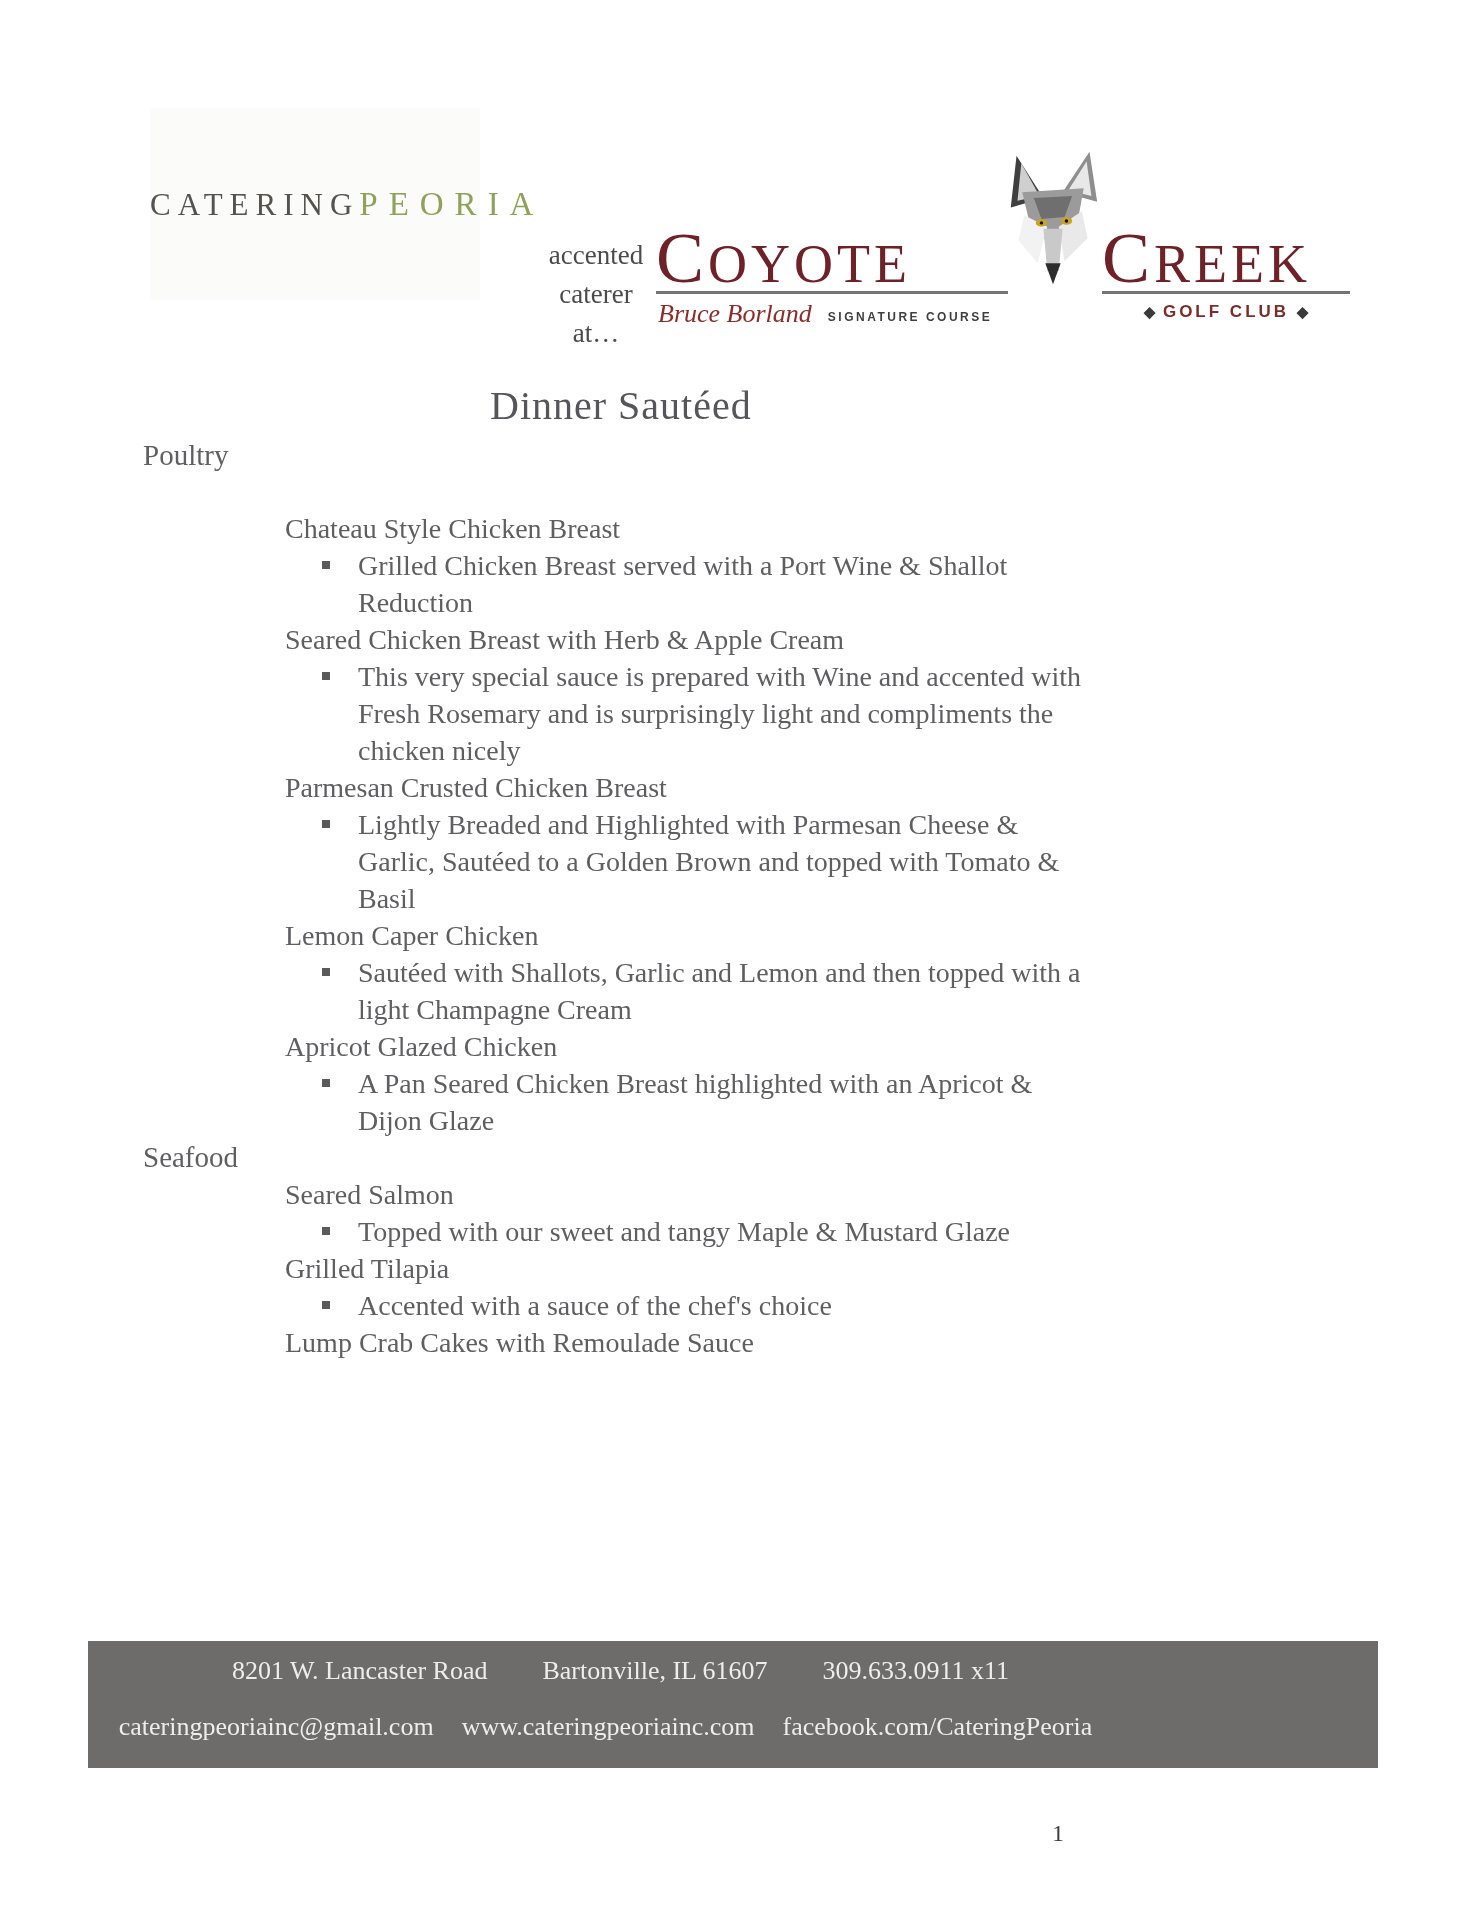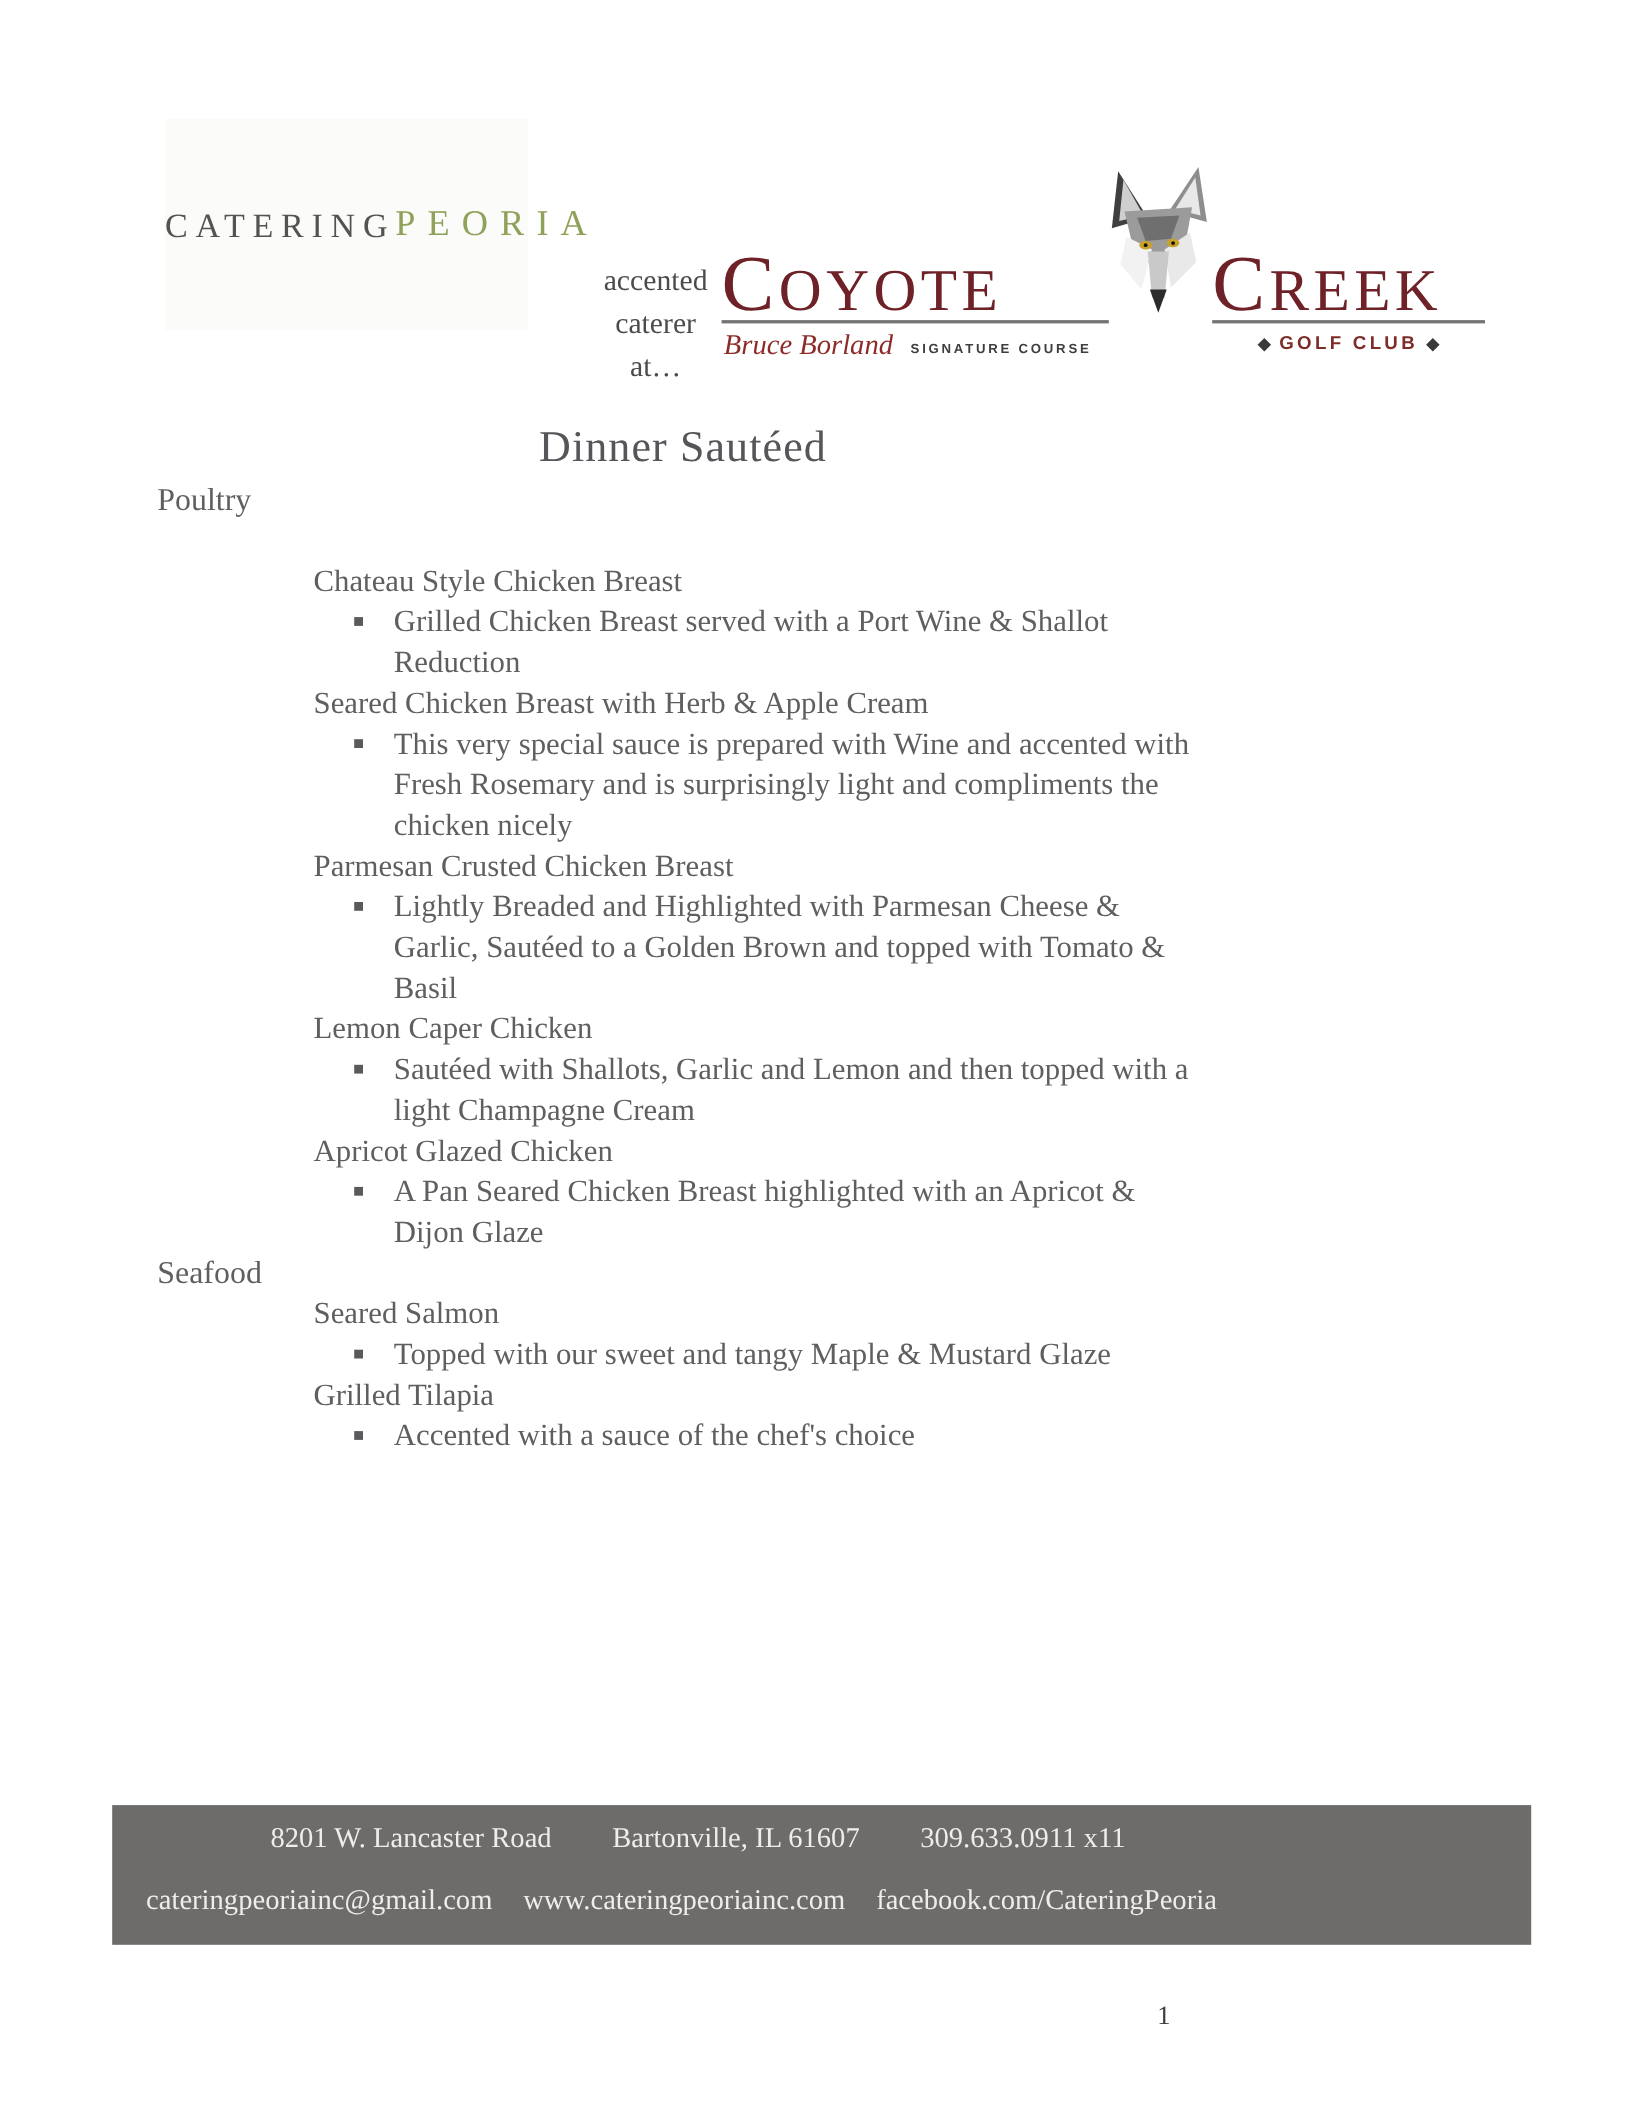--- a/index.html
+++ b/index.html
@@ -78,21 +78,21 @@
   .section:first-child .section-name { margin-bottom:36px; }
   .item-name { margin-left:142px; }
   .desc-row { margin-left:179px; display:flex; }
   .bullet {
     width:8px; height:8px; background:#5a5a5c; margin-top:14px; flex:none;
   }
   .desc-text { margin-left:28px; width:785px; white-space:pre-line; }
 
   
   .footer {
-    position:absolute; left:102px; top:1641px; width:1290px; height:127px;
+    position:absolute; left:88px; top:1641px; width:1290px; height:127px;
     background:#6e6c6a; color:#efedeb; font-size:26px;
   }
   .footer-line1 {
     display:flex; justify-content:center; gap:55px;
     padding:14px 225px 0 0; line-height:32px;
   }
   .footer-line2 {
     display:flex; justify-content:center; gap:28px;
     padding:24px 255px 0 0; line-height:32px;
   }
@@ -232,20 +232,24 @@
   </div>
 
   <div class="item">
     <div class="item-name">Grilled Tilapia</div>
     <div class="desc-row">
       <span class="bullet"></span>
       <div class="desc-text">Accented with a sauce of the chef's choice</div>
     </div>
   </div>
 
+  <div class="item">
+    <div class="item-name">Lump Crab Cakes with Remoulade Sauce</div>
+
+  </div>
 </div>
   </section>
 </div>
 
 <div class="footer">
   <div class="footer-line1">
     <span>8201 W. Lancaster Road</span>
     <span>Bartonville, IL 61607</span>
     <span>309.633.0911 x11</span>
   </div>

